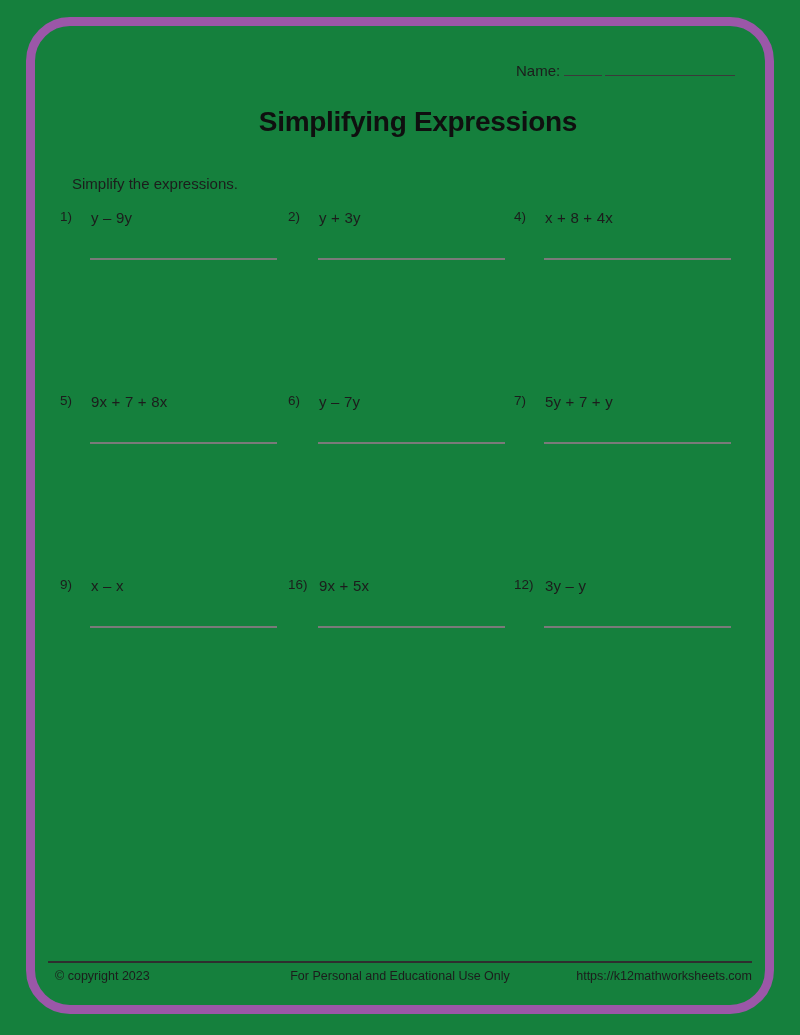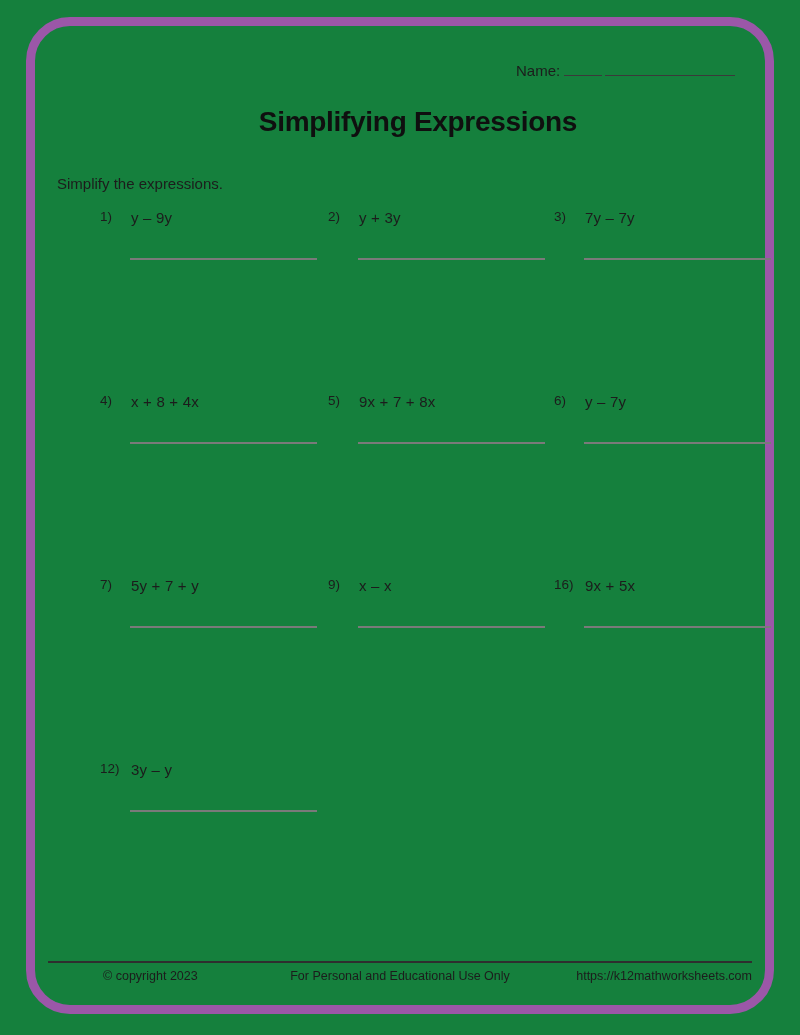--- a/index.html
+++ b/index.html
@@ -38,31 +38,31 @@
   .name-blank.long  { width:130px; margin-left:3px; }
   .title {
     position:absolute; top:106px; left:0; width:100%;
     text-align:center;
     font-size:28px; font-weight:bold;
     letter-spacing:-0.3px;
     color:#0f0f0f;
     margin-left:18px;
   }
   .instruction {
-    position:absolute; top:175px; left:57px;
+    position:absolute; top:175px; left:72px;
     font-size:15px; color:#1c1c1c;
   }
   .problems {
     position:absolute; top:202px; left:60px;
     width:682px;
     display:grid;
     grid-template-columns:228px 226px 226px;
     grid-auto-rows:184px;
   }
-  .cell { position:relative; padding-top:7px;margin-left:40px; }
+  .cell { position:relative; padding-top:7px; }
   .pnum {
     display:inline-block;
     width:31px;
     font-size:13.5px;
     vertical-align:2px;
     color:#1c1c1c;
   }
   .pexpr {
     font-size:15px;
     color:#1c1c1c;
@@ -82,21 +82,21 @@
   .footer {
     position:absolute; top:969px; left:48px;
     width:704px;
     display:flex;
     justify-content:space-between;
     align-items:baseline;
     font-size:12.5px;
     color:#1c1c1c;
   }
   .footer .mid { position:absolute; left:0; right:0; text-align:center; }
-  .footer .left, .footer .right { position:relative; z-index:1; background:transparent;margin-left:48px; }
+  .footer .left, .footer .right { position:relative; z-index:1; background:transparent; }
   .footer .left { padding-left:7px; }
 </style>
 </head>
 <body>
 
 <div class="sheet">
 
   <div class="border-frame"></div>
 
   <div class="name-row">
@@ -108,24 +108,20 @@
   <div class="instruction">Simplify the expressions.</div>
 
   <div class="problems">
 
     <div class="cell">
       <span class="pnum">1)</span><span class="pexpr">y – 9y</span>
       <div class="ansline"></div>
     </div>
     <div class="cell">
       <span class="pnum">2)</span><span class="pexpr">y + 3y</span>
-      <div class="ansline"></div>
-    </div>
-    <div class="cell">
-      <span class="pnum">3)</span><span class="pexpr">7y – 7y</span>
       <div class="ansline"></div>
     </div>
 
     <div class="cell">
       <span class="pnum">4)</span><span class="pexpr">x + 8 + 4x</span>
       <div class="ansline"></div>
     </div>
     <div class="cell">
       <span class="pnum">5)</span><span class="pexpr">9x + 7 + 8x</span>
       <div class="ansline"></div>

